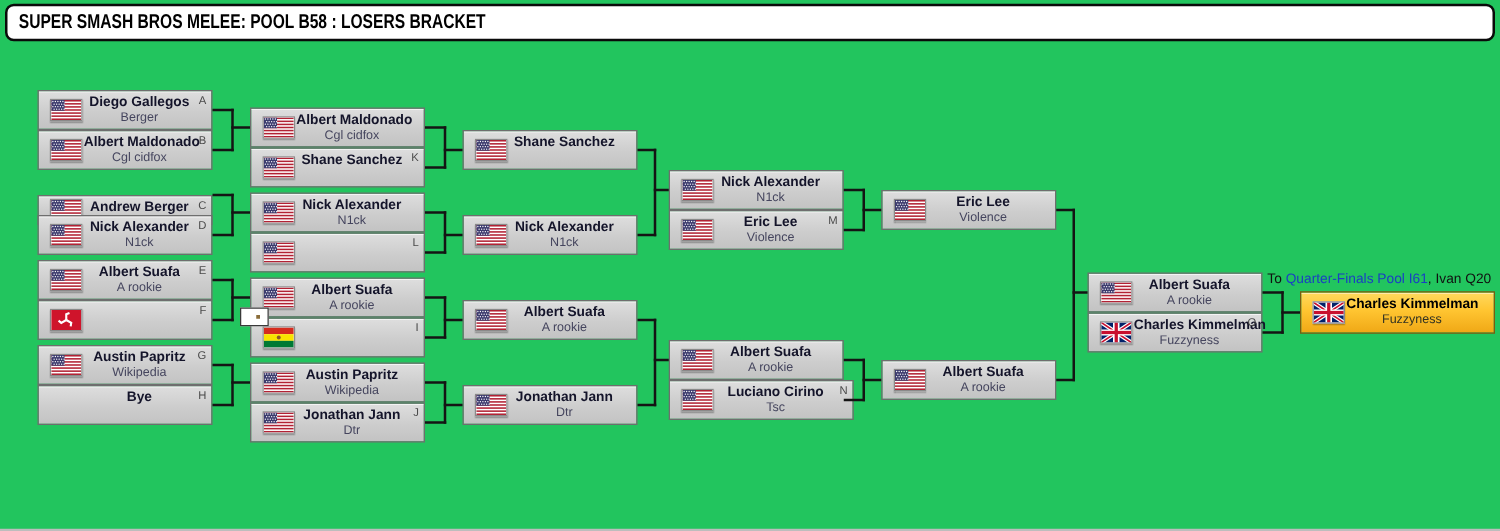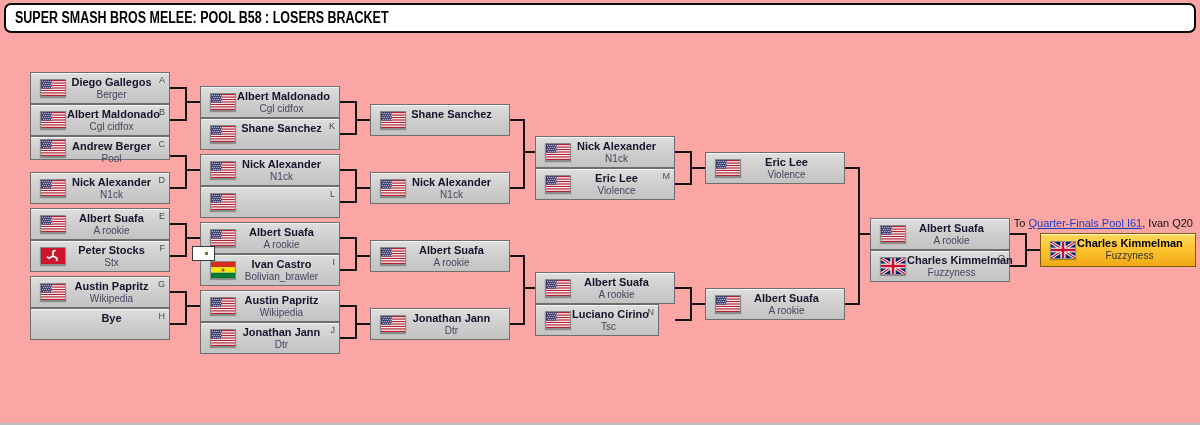--- a/index.html
+++ b/index.html
@@ -1,16 +1,16 @@
 <!DOCTYPE html>
 <html><head>
 <meta charset="utf-8">
 <style>
   html,body{margin:0;padding:0;}
-  .page{position:relative;width:1200px;height:425px;background:#fca5a5;overflow:hidden;
+  .page{position:relative;width:1200px;height:425px;background:#22c55e;overflow:hidden;
         font-family:"Liberation Sans",sans-serif;}
   
   .header{position:absolute;left:4px;top:3px;right:4px;height:26px;background:#ffffff;
           border:2px solid #0a0a0a;border-radius:7px;}
   .title{position:absolute;left:9px;top:4px;font-size:16px;font-weight:bold;
          letter-spacing:0px;color:#000;transform:scaleX(0.78);transform-origin:left center;
          white-space:nowrap;}
   
   .pbox{position:absolute;box-sizing:border-box;border:1px solid #6e6e6e;
         background:linear-gradient(180deg,#dedede 0%,#cdcdcd 55%,#c3c3c3 100%);
@@ -22,21 +22,21 @@
   .flag svg{display:block;}
   .ptext{position:absolute;left:36px;right:13px;top:3px;text-align:center;}
   .pname{display:block;font-size:11px;font-weight:bold;color:#14142a;line-height:13px;white-space:nowrap;}
   .ptag{display:block;font-size:10px;color:#45455e;line-height:12px;white-space:nowrap;}
   .winner .pname{color:#000;}
   .winner .ptag{color:#333322;}
   .slot{position:absolute;top:2px;right:4px;font-size:9px;color:#4a4a4a;}
   .connector{position:absolute;background:#141414;}
   
   .advance-note{position:absolute;right:7px;top:217px;font-size:11px;color:#111;white-space:nowrap;}
-  .advance-note a{color:#1a3fc4;text-decoration:underline;cursor:pointer;}
+  .advance-note a{color:#1a3fc4;cursor:pointer;}
   
   .artifact{position:absolute;left:192px;top:246px;width:23px;height:15px;background:#fff;
             border:1px solid #3a3a3a;box-sizing:border-box;}
   .artifact-dot{position:absolute;left:12px;top:5px;width:3px;height:3px;background:#8a6d3a;}
   .bottom-edge{position:absolute;left:0;right:0;bottom:0;height:2px;background:#bdbdbd;}
 </style>
 </head>
 <body>
 
 <div class="page">
@@ -119,21 +119,21 @@
             <circle cx="8.3" cy="7.3" r="0.55" fill="#fff"></circle>
             <circle cx="10.3" cy="7.3" r="0.55" fill="#fff"></circle>
           </svg>
         </span>
         <span class="ptext">
           <span class="pname">Albert Maldonado</span>
           <span class="ptag">Cgl cidfox</span>
         </span>
         <span class="slot">B</span>
       </div>
-      <div class="pbox" style="left: 30px; top: 136px; width: 140px; height: 24px;">
+      <div class="pbox" style="left: 30px; top: 156px; width: 140px; height: 24px;">
         <span class="flag">
           <svg width="24" height="16" viewBox="0 0 24 16">
             <rect width="24" height="16" fill="#fff"></rect>
             <rect y="0.00" width="24" height="1.23" fill="#B22234"></rect>
             <rect y="2.46" width="24" height="1.23" fill="#B22234"></rect>
             <rect y="4.92" width="24" height="1.23" fill="#B22234"></rect>
             <rect y="7.38" width="24" height="1.23" fill="#B22234"></rect>
             <rect y="9.84" width="24" height="1.23" fill="#B22234"></rect>
             <rect y="12.30" width="24" height="1.23" fill="#B22234"></rect>
             <rect y="14.76" width="24" height="1.23" fill="#B22234"></rect>
@@ -250,24 +250,20 @@
         <span class="flag">
           <svg width="24" height="16" viewBox="0 0 24 16">
             <rect width="24" height="16" fill="#CF142B"></rect>
             <g transform="translate(12,8)">
               <path d="M0 0 L0 -4.6 L2.6 -5.6" stroke="#fff" stroke-width="1.7" fill="none" transform="rotate(0)"></path>
               <path d="M0 0 L0 -4.6 L2.6 -5.6" stroke="#fff" stroke-width="1.7" fill="none" transform="rotate(120)"></path>
               <path d="M0 0 L0 -4.6 L2.6 -5.6" stroke="#fff" stroke-width="1.7" fill="none" transform="rotate(240)"></path>
             </g>
           </svg>
         </span>
-        <span class="ptext">
-          <span class="pname">Peter Stocks</span>
-          <span class="ptag">Stx</span>
-        </span>
         <span class="slot">F</span>
       </div>
       <div class="pbox" style="left: 30px; top: 276px; width: 140px; height: 32px;">
         <span class="flag">
           <svg width="24" height="16" viewBox="0 0 24 16">
             <rect width="24" height="16" fill="#fff"></rect>
             <rect y="0.00" width="24" height="1.23" fill="#B22234"></rect>
             <rect y="2.46" width="24" height="1.23" fill="#B22234"></rect>
             <rect y="4.92" width="24" height="1.23" fill="#B22234"></rect>
             <rect y="7.38" width="24" height="1.23" fill="#B22234"></rect>
@@ -503,24 +499,20 @@
       </div>
       <div class="pbox" style="left: 200px; top: 254px; width: 140px; height: 32px;">
         <span class="flag">
           <svg width="24" height="16" viewBox="0 0 24 16">
             <rect width="24" height="5.33" fill="#D52B1E"></rect>
             <rect y="5.33" width="24" height="5.34" fill="#F9E300"></rect>
             <rect y="10.67" width="24" height="5.33" fill="#007934"></rect>
             <circle cx="12" cy="8" r="1.6" fill="#8a5a2a"></circle>
           </svg>
         </span>
-        <span class="ptext">
-          <span class="pname">Ivan Castro</span>
-          <span class="ptag">Bolivian_brawler</span>
-        </span>
         <span class="slot">I</span>
       </div>
       <div class="pbox" style="left: 200px; top: 290px; width: 140px; height: 32px;">
         <span class="flag">
           <svg width="24" height="16" viewBox="0 0 24 16">
             <rect width="24" height="16" fill="#fff"></rect>
             <rect y="0.00" width="24" height="1.23" fill="#B22234"></rect>
             <rect y="2.46" width="24" height="1.23" fill="#B22234"></rect>
             <rect y="4.92" width="24" height="1.23" fill="#B22234"></rect>
             <rect y="7.38" width="24" height="1.23" fill="#B22234"></rect>
@@ -861,21 +853,21 @@
             <circle cx="6.3" cy="7.3" r="0.55" fill="#fff"></circle>
             <circle cx="8.3" cy="7.3" r="0.55" fill="#fff"></circle>
             <circle cx="10.3" cy="7.3" r="0.55" fill="#fff"></circle>
           </svg>
         </span>
         <span class="ptext">
           <span class="pname">Albert Suafa</span>
           <span class="ptag">A rookie</span>
         </span>
       </div>
-      <div class="pbox" style="left: 535px; top: 304px; width: 124px; height: 32px;">
+      <div class="pbox" style="left: 535px; top: 304px; width: 148px; height: 32px;">
         <span class="flag">
           <svg width="24" height="16" viewBox="0 0 24 16">
             <rect width="24" height="16" fill="#fff"></rect>
             <rect y="0.00" width="24" height="1.23" fill="#B22234"></rect>
             <rect y="2.46" width="24" height="1.23" fill="#B22234"></rect>
             <rect y="4.92" width="24" height="1.23" fill="#B22234"></rect>
             <rect y="7.38" width="24" height="1.23" fill="#B22234"></rect>
             <rect y="9.84" width="24" height="1.23" fill="#B22234"></rect>
             <rect y="12.30" width="24" height="1.23" fill="#B22234"></rect>
             <rect y="14.76" width="24" height="1.23" fill="#B22234"></rect>

